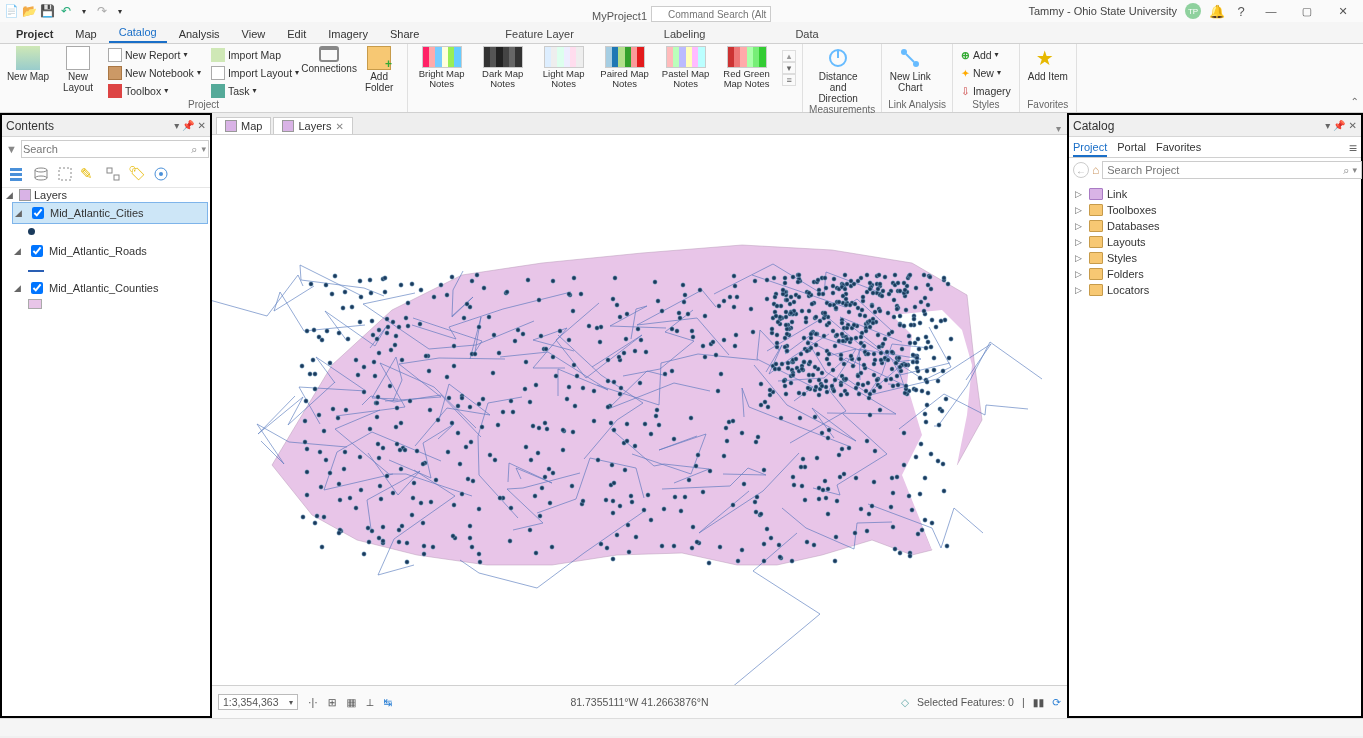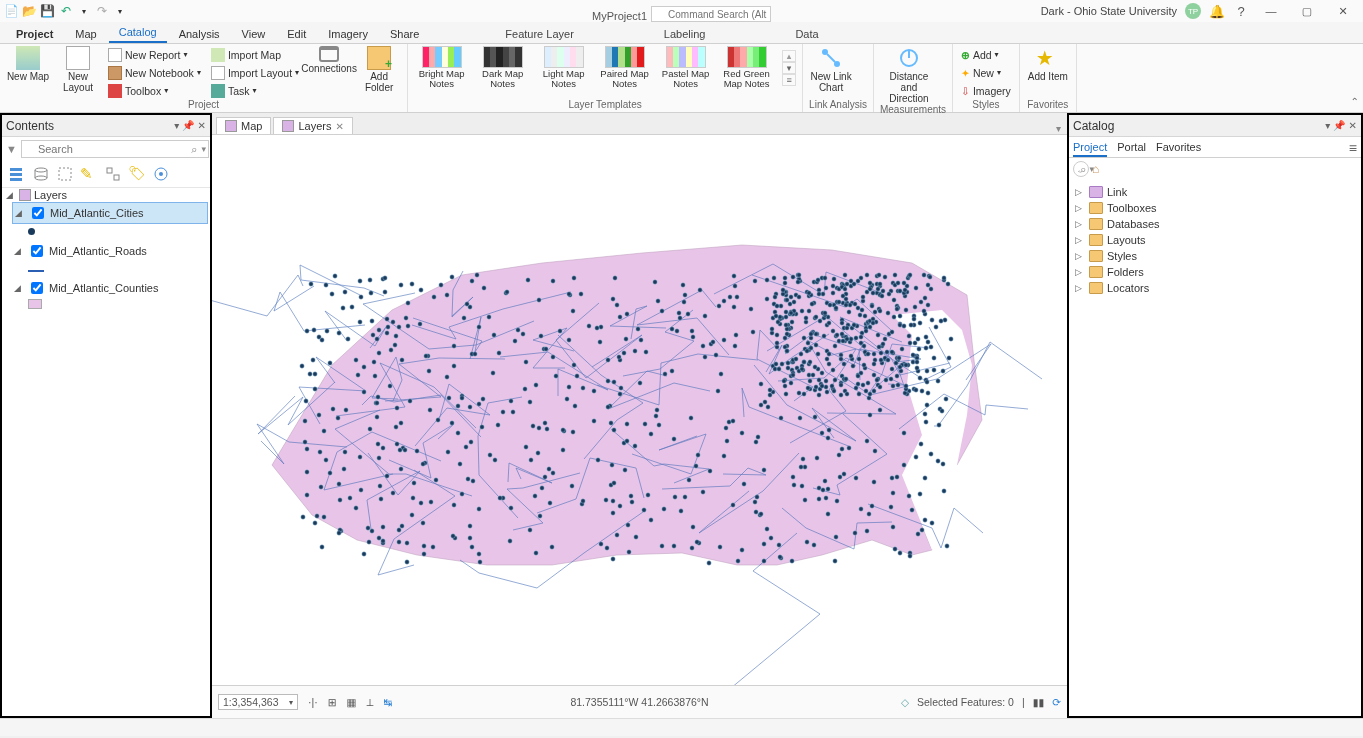--- a/index.html
+++ b/index.html
@@ -38,21 +38,21 @@
 .tmpl .sw span { flex:1; }
 .tmpl .t { font-size:9.5px; text-align:center; line-height:10px; }
 
 .workspace { display:flex; height:605px; }
 .panel { background:#fff; border:2px solid #000000; display:flex; flex-direction:column; }
 .panel-head { height:22px; background:#f0f0f0; border-bottom:1px solid #d6d6d6; display:flex; align-items:center; justify-content:space-between; padding:0 4px; }
 .panel-head .ttl { font-size:12px; color:#333; }
 .panel-head .ctrls { display:flex; gap:3px; color:#666; font-size:10px; }
 .contents { width:212px; }
 .contents .srow { display:flex; align-items:center; gap:4px; padding:3px 4px; }
-.contents .srow input { flex:1; height:18px; border:1px solid #ccc; font-size:11px; padding:0 16px; }
+.contents .srow input { flex:1; height:18px; border:1px solid #ccc; font-size:11px; padding:0 1px; }
 .toolbtns { display:flex; gap:6px; padding:4px 6px; border-bottom:1px solid #e6e6e6; }
 .toolbtns .tb { width:18px; height:18px; }
 .do-head { font-size:11px; font-weight:600; padding:4px 6px; color:#333; }
 .tree { padding:0 2px; font-size:11px; }
 .tree .node { display:flex; align-items:center; gap:3px; padding:1px 2px; }
 .tree .node.sel { background:#cde6f7; border:1px solid #7eb4ea; }
 .tree .exp { width:10px; font-size:9px; color:#666; }
 .tree .chk { width:12px; height:12px; }
 .tree .sym { margin-left:24px; margin-top:1px; margin-bottom:4px; }
 
@@ -92,21 +92,21 @@
   <span class="ic" style="color:#2a7">↶</span>
   <span class="ic" style="font-size:8px">▾</span>
   <span class="ic" style="color:#aaa">↷</span>
   <span class="ic" style="font-size:8px">▾</span>
 </div>
 <div class="titlebar">
   <span class="tt">MyProject1</span>
   <span class="swrap"><input class="search" placeholder="Command Search (Alt+Q)" style=""></span>
 </div>
 <div class="user-area">
-  <span class="nm">Dark - Ohio State University</span>
+  <span class="nm">Tammy - Ohio State University</span>
   <span class="av">TP</span>
   <span class="ic" style="color:#2a7fd4">🔔</span>
   <span class="ic">?</span>
   <span class="winbtn">—</span>
   <span class="winbtn">▢</span>
   <span class="winbtn">✕</span>
 </div>
 
 <div class="tabs">
   <span class="tab" style="font-weight:600">Project</span>
@@ -257,50 +257,49 @@
           </div>
           <div class="t">Red Green
 Map Notes</div>
         </div>
         <div class="col" style="justify-content:center;gap:0;margin-left:2px">
         <span style="font-size:9px;color:#999;border:1px solid #ddd;width:14px;text-align:center">▴</span>
         <span style="font-size:9px;color:#666;border:1px solid #ddd;width:14px;text-align:center">▾</span>
         <span style="font-size:9px;color:#666;border:1px solid #ddd;width:14px;text-align:center">≡</span>
       </div>
     </div>
-    <div class="lbl">Layer Templates</div>
+  </div>
+
+  <div class="rgroup">
+    <div class="body">
+        <div class="bigbtn" style="width:58px">
+          <div class="icn"><svg width="24" height="24">
+              <circle cx="12" cy="12" r="8" fill="none" stroke="#6bf" stroke-width="2"></circle>
+              <line x1="12" y1="4" x2="12" y2="12" stroke="#6bf" stroke-width="2"></line>
+            </svg></div>
+          <div class="t">Distance and
+Direction</div>
+        </div>
+      </div>
+    <div class="lbl">Measurements</div>
   </div>
 
   <div class="rgroup">
     <div class="body">
         <div class="bigbtn">
           <div class="icn"><svg width="24" height="24">
               <circle cx="6" cy="6" r="3" fill="#6bf"></circle>
               <circle cx="18" cy="18" r="3" fill="#6bf"></circle>
               <line x1="8" y1="8" x2="16" y2="16" stroke="#6bf" stroke-width="2"></line>
             </svg></div>
           <div class="t">New Link
 Chart</div>
         </div>
       </div>
     <div class="lbl">Link Analysis</div>
-  </div>
-
-  <div class="rgroup">
-    <div class="body">
-        <div class="bigbtn" style="width:58px">
-          <div class="icn"><svg width="24" height="24">
-              <circle cx="12" cy="12" r="8" fill="none" stroke="#6bf" stroke-width="2"></circle>
-              <line x1="12" y1="4" x2="12" y2="12" stroke="#6bf" stroke-width="2"></line>
-            </svg></div>
-          <div class="t">Distance and
-Direction</div>
-        </div>
-      </div>
-    <div class="lbl">Measurements</div>
   </div>
 
   <div class="rgroup">
     <div class="body">
         <div class="col">
       <div class="smbtn">
             <span style="color:#3a3;font-weight:bold">⊕</span>
             <span>Add</span>
             <span style="font-size:8px">▾</span>
           </div>
@@ -1418,20 +1417,21 @@
     </div>
     <div class="cat-tabs">
       <span class="ct active">Project</span>
       <span class="ct">Portal</span>
       <span class="ct">Favorites</span>
       <span class="menu">≡</span>
     </div>
     <div class="cat-search">
       <span style="border:1px solid #ccc;border-radius:50%;width:16px;height:16px;display:flex;align-items:center;justify-content:center;font-size:10px;color:#aaa">←</span>
       <span style="font-size:12px;color:#c96">⌂</span>
+      <input placeholder="Search Project" style="">
       <span style="color:#888;margin-left:-22px">⌕</span>
       <span style="font-size:9px;color:#888">▾</span>
     </div>
     <div class="cat-tree" id="cat-tree">
         <div class="cn">
           <span class="exp">▷</span>
           <span class="fld maps"></span>
           <span>Link</span>
         </div>
         <div class="cn">

